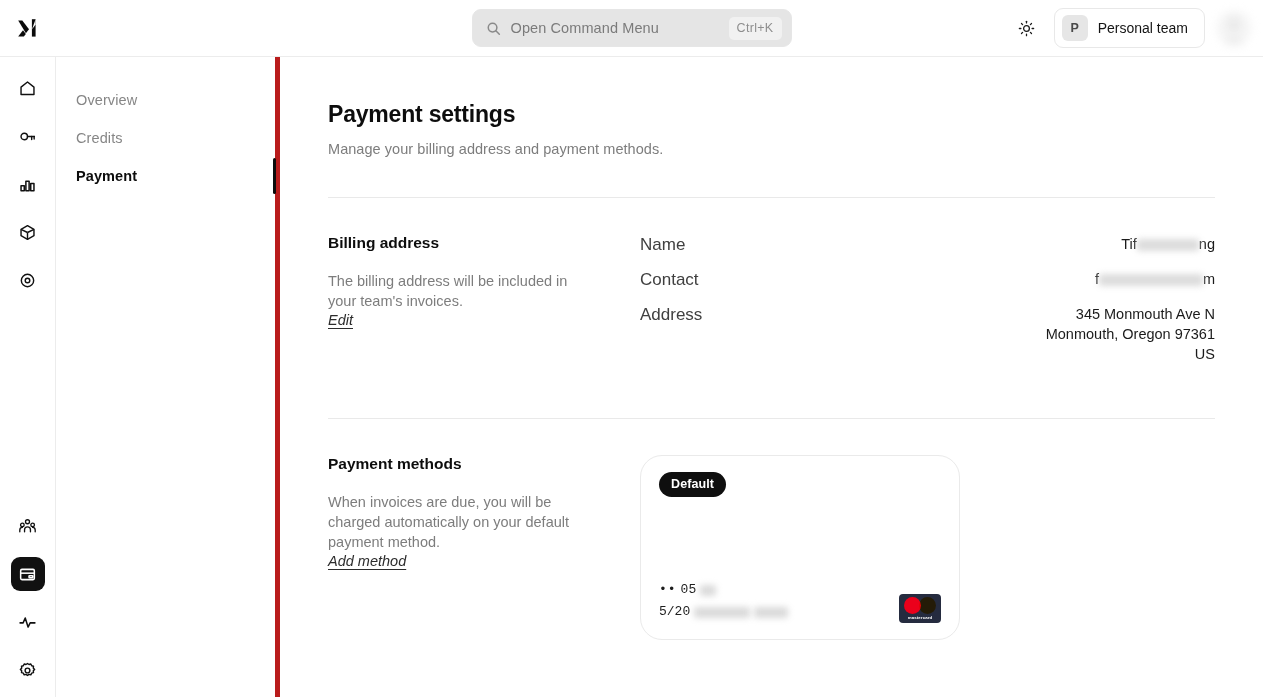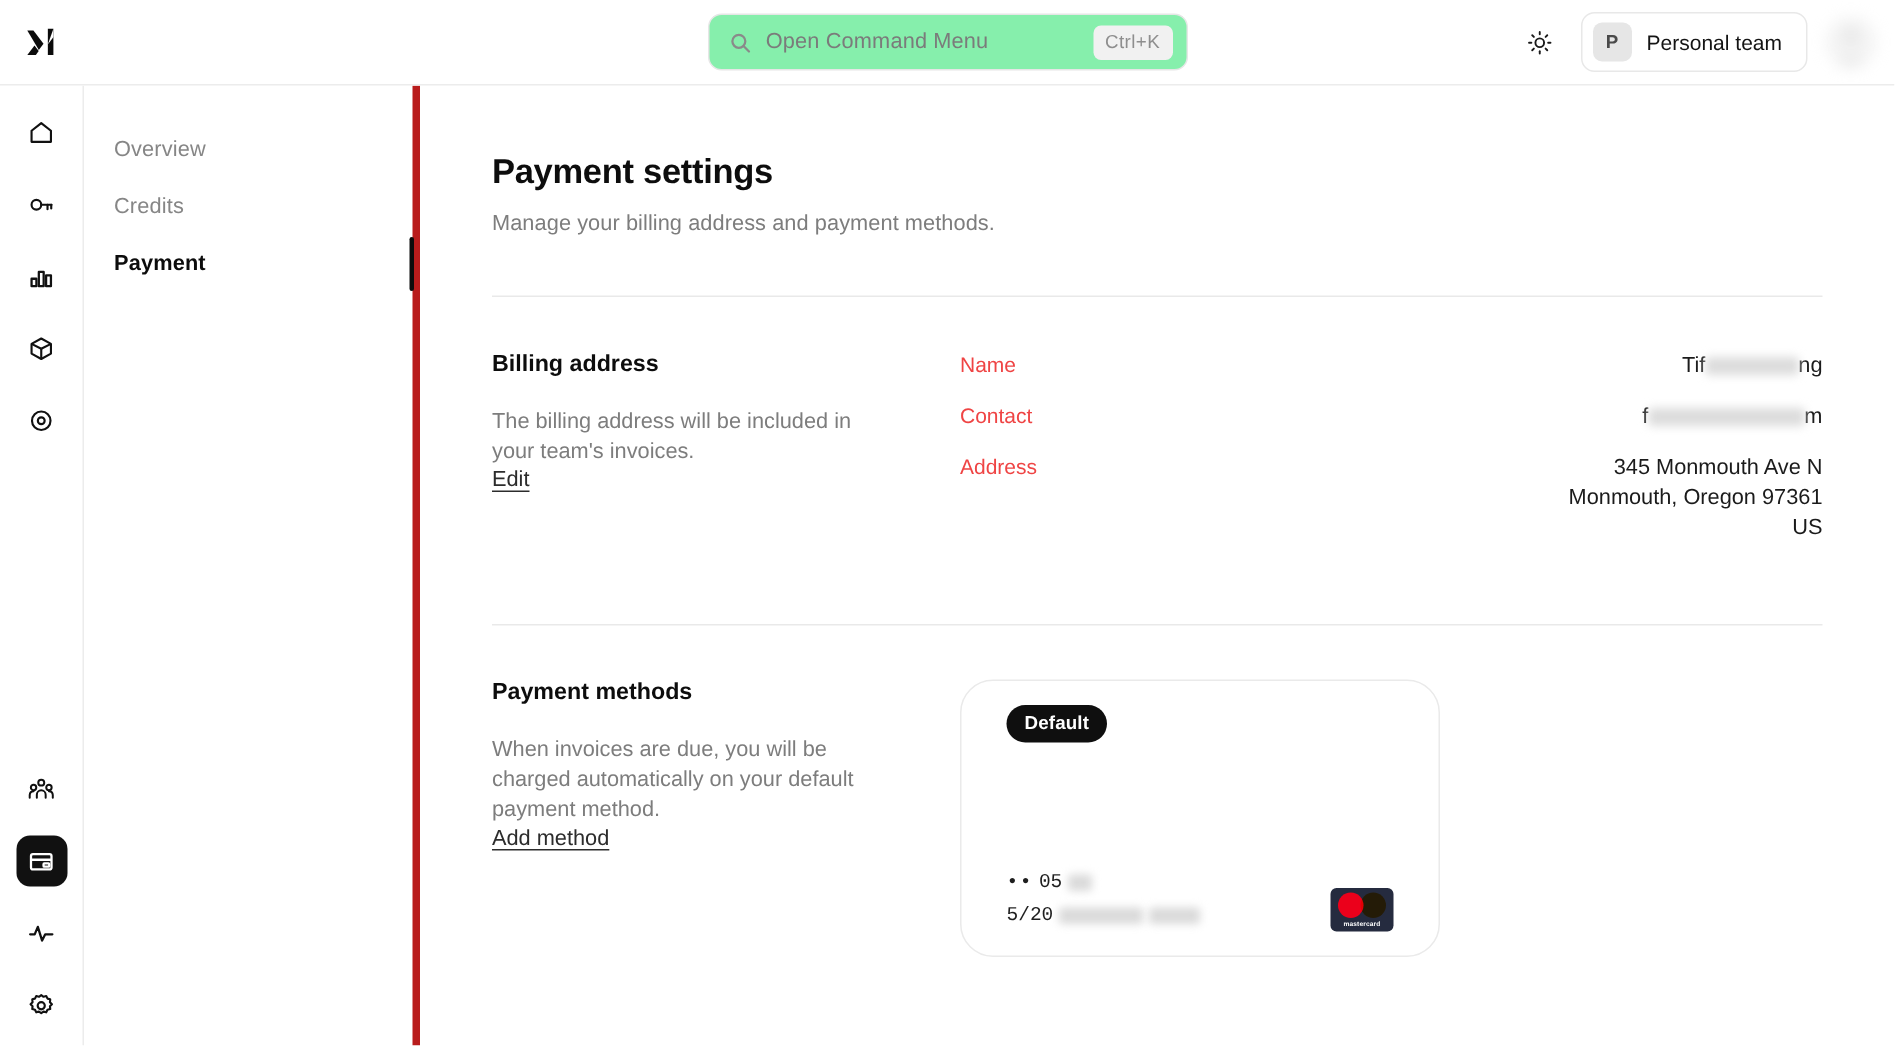--- a/index.html
+++ b/index.html
@@ -40,21 +40,21 @@
     display: flex;
     justify-content: center;
     pointer-events: none;
   }
   .cmd-bar {
     pointer-events: auto;
     width: 320px;
     height: 38px;
     border: 1px solid #e6e6e6;
     border-radius: 9px;
-    background: #86efac;
+    background: #e5e5e5;
     display: flex;
     align-items: center;
     padding: 0 9px 0 13px;
     gap: 10px;
     cursor: text;
   }
   .cmd-icon { flex: 0 0 auto; display: flex; align-items: center; color: #8a8a8a; }
   .cmd-text {
     flex: 1;
     font-size: 14.5px;
@@ -228,33 +228,34 @@
     color: #7d7d7d;
     max-width: 245px;
   }
   .link {
     display: inline-block;
     font-size: 14.5px;
     color: #2c2c2c;
     text-decoration: underline;
     text-underline-offset: 3px;
     cursor: pointer;
+    font-style: italic;
   }
 
   
   .kv-row {
     display: flex;
     align-items: flex-start;
     justify-content: space-between;
     margin-bottom: 14px;
     gap: 24px;
   }
   .kv-key {
-    font-size: 14px;
-    color: #ef4444;
+    font-size: 17px;
+    color: #404040;
     white-space: nowrap;
     padding-top: 1px;
   }
   .kv-val {
     font-size: 14.5px;
     color: #1b1b1b;
     text-align: right;
     line-height: 20px;
   }
   .redact {
@@ -269,21 +270,21 @@
   .redact.w-mail { width: 104px; }
 
   
   .pay-card {
     position: relative;
     width: 320px;
     height: 185px;
     border: 1px solid #eaeaea;
     border-radius: 22px;
     background: #ffffff;
-    padding: 16px 30px;
+    padding: 16px 18px;
     display: flex;
     flex-direction: column;
     cursor: pointer;
   }
   .badge-default {
     align-self: flex-start;
     background: #0f0f0f;
     color: #ffffff;
     font-size: 12.5px;
     font-weight: 600;

